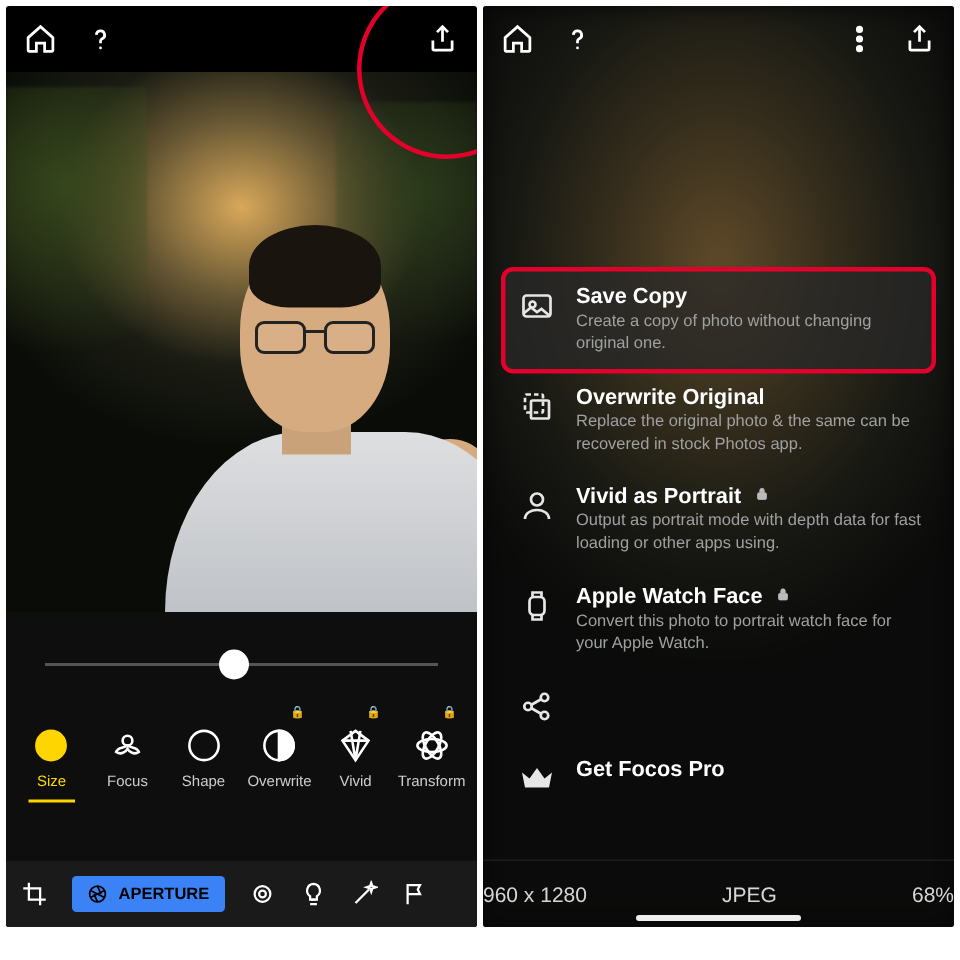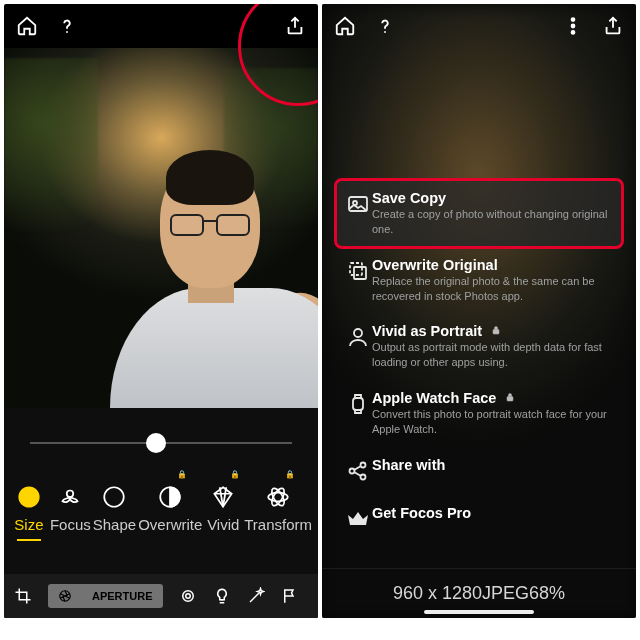--- a/index.html
+++ b/index.html
@@ -77,60 +77,60 @@
   }
   .slider-row { height:70px; display:flex; align-items:center; padding:0 26px;}
   .slider-track { flex:1; height:2px; background:#555; position:relative;}
   .slider-thumb { position:absolute; top:50%; left:48%; transform:translate(-50%,-50%); width:20px; height:20px; border-radius:50%; background:#fff;}
   
   .modes { display:flex; padding:0 6px 6px; gap:2px;}
   .mode { flex:1; display:flex; flex-direction:column; align-items:center; gap:4px; padding:4px 0; cursor:pointer; }
   .mode .mi { width:30px; height:30px; display:flex; align-items:center; justify-content:center; color:#fff;}
   .mode .mi svg { width:26px; height:26px; stroke:#fff; fill:none; stroke-width:1.6;}
   .mode.active .mi svg { stroke:#ffd500; fill:#ffd500;}
-  .mode .mlabel { font-size:15px; color:#ccc;}
+  .mode .mlabel { font-size:10px; color:#ccc;}
   .mode.active .mlabel { color:#ffd500;}
   .mode.active { position:relative;}
   .mode.active::after { content:""; position:absolute; bottom:-4px; left:18%; right:18%; height:2px; background:#ffd500;}
   .mode .locktiny { position:absolute; font-size:8px; color:#999; transform:translate(12px,-12px);}
   
   .bbar { position:absolute; left:0; right:0; bottom:0; height:44px; background:#1a1a1a; display:flex; align-items:center; padding:0 10px; gap:16px;}
   .bbar .ticon { color:#fff; display:flex; align-items:center; justify-content:center; cursor:pointer;}
   .bbar .ticon svg { width:18px; height:18px; stroke:#fff; fill:none; stroke-width:2;}
-  .aperture-pill { background:#737373; color:#000; font-weight:700; font-size:11px; padding:5px 10px; border-radius:3px; display:flex; align-items:center; gap:20px; cursor:pointer;}
+  .aperture-pill { background:#3b82f6; color:#000; font-weight:700; font-size:11px; padding:5px 10px; border-radius:3px; display:flex; align-items:center; gap:7px; cursor:pointer;}
   .aperture-pill svg { width:14px; height:14px; stroke:#000; fill:none; stroke-width:2;}
 
   
   .right-bg {
     position:absolute; inset:0;
     background: radial-gradient(ellipse 80% 55% at 50% 28%, #c99a52 0%, #6b5a34 30%, #2a2c21 55%, #0d0f0c 80%);
     filter: blur(8px);
   }
   .right-overlay { position:absolute; inset:0; background:rgba(10,10,10,.55);}
   .sheet {
     position:absolute; left:14px; right:14px; top:176px; bottom:50px;
     display:flex; flex-direction:column;
   }
   .opt {
-    display:flex; padding:10px 8px;
+    display:flex; gap:12px; padding:10px 8px;
     border-radius:6px;
     align-items:flex-start;
     cursor:pointer;
   }
   .opt .oicon { width:28px; height:28px; flex:0 0 28px; display:flex; align-items:center; justify-content:center; color:#e6e6e6;}
   .opt .oicon svg { width:24px; height:24px; stroke:#e6e6e6; fill:none; stroke-width:1.8;}
   .opt .otext { flex:1; }
   .opt .otitle { font-size:14.5px; font-weight:600; color:#fff; display:flex; align-items:center; gap:8px;}
   .opt .odesc { font-size:11px; color:#9fa0a1; line-height:1.35; margin-top:1px;}
   .opt.highlight { background:rgba(40,40,40,.75); outline:3px solid #e3002b; outline-offset:-1px;}
   .lockmini svg { width:12px; height:12px; stroke:#bbb; fill:#bbb;}
   .meta-row {
     position:absolute; left:0; right:0; bottom:14px;
-    display:flex; justify-content:center;
-    font-size:18px; color:#d6d6d6;
+    display:flex; justify-content:space-between;
+    font-size:14px; color:#d6d6d6;
     border-top:1px solid rgba(255,255,255,.08);
     padding-top:14px;
     z-index:4;
   }
   .home-ind { position:absolute; bottom:4px; left:50%; transform:translateX(-50%); width:110px; height:4px; border-radius:3px; background:#eee;}
 </style>
 </head>
 <body>
 
 <div class="phone">
@@ -379,21 +379,20 @@
     <div class="opt">
       <div class="oicon">
           <svg viewBox="0 0 24 24">
             <circle cx="6" cy="12" r="2.5"></circle>
             <circle cx="17" cy="6" r="2.5"></circle>
             <circle cx="17" cy="18" r="2.5"></circle>
             <path d="M8 11l7-4M8 13l7 4"></path>
           </svg>
         </div>
       <div class="otext">
-        <div class="otitle">Share with</div>
       </div>
     </div>
     <div class="opt">
       <div class="oicon">
           <svg viewBox="0 0 24 24">
             <path d="M4 18h16l2-10-5 4-5-7-5 7-5-4z" fill="#e6e6e6" stroke="none"></path>
           </svg>
         </div>
       <div class="otext">
         <div class="otitle">Get Focos Pro</div>

